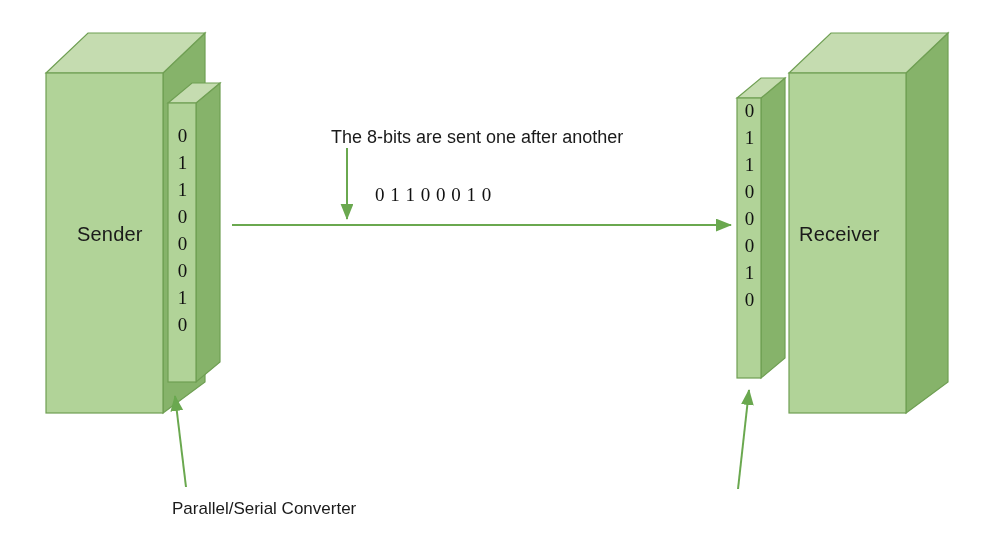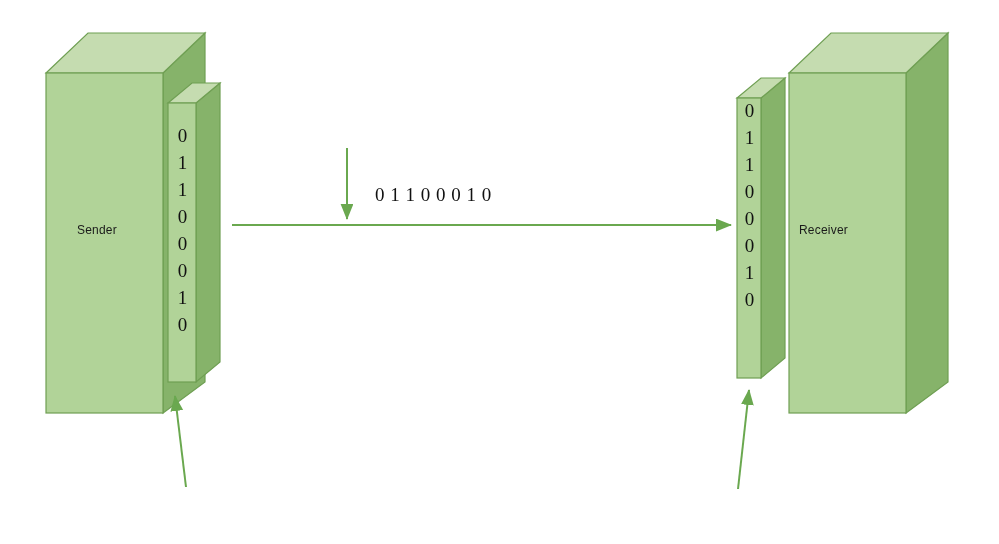--- a/index.html
+++ b/index.html
@@ -22,21 +22,21 @@
     width: 999px;
     height: 544px;
   }
   .lbl {
     position: absolute;
     color: #1a1a1a;
     white-space: nowrap;
     font-family: "Liberation Sans", sans-serif;
   }
   .device-name {
-    font-size: 12px;
+    font-size: 20px;
     letter-spacing: 0.2px;
   }
   .note {
     font-size: 18px;
   }
   .converter-label {
     font-size: 17px;
   }
   .bitstream {
     font-family: "Liberation Serif", serif;
@@ -128,19 +128,21 @@
     <span>0</span>
     <span>1</span>
     <span>1</span>
     <span>0</span>
     <span>0</span>
     <span>0</span>
     <span>1</span>
     <span>0</span>
   </div>
 
+  <div class="lbl note" style="left:331px; top:127px;">The 8-bits are sent one after another</div>
 
   <div class="lbl bitstream" style="left:375px; top:184px;">0  1  1  0  0  0  1  0</div>
 
 
+  <div class="lbl converter-label" style="left:172px; top:499px;">Parallel/Serial Converter</div>
 
 
 </div>
 
 </body></html>

